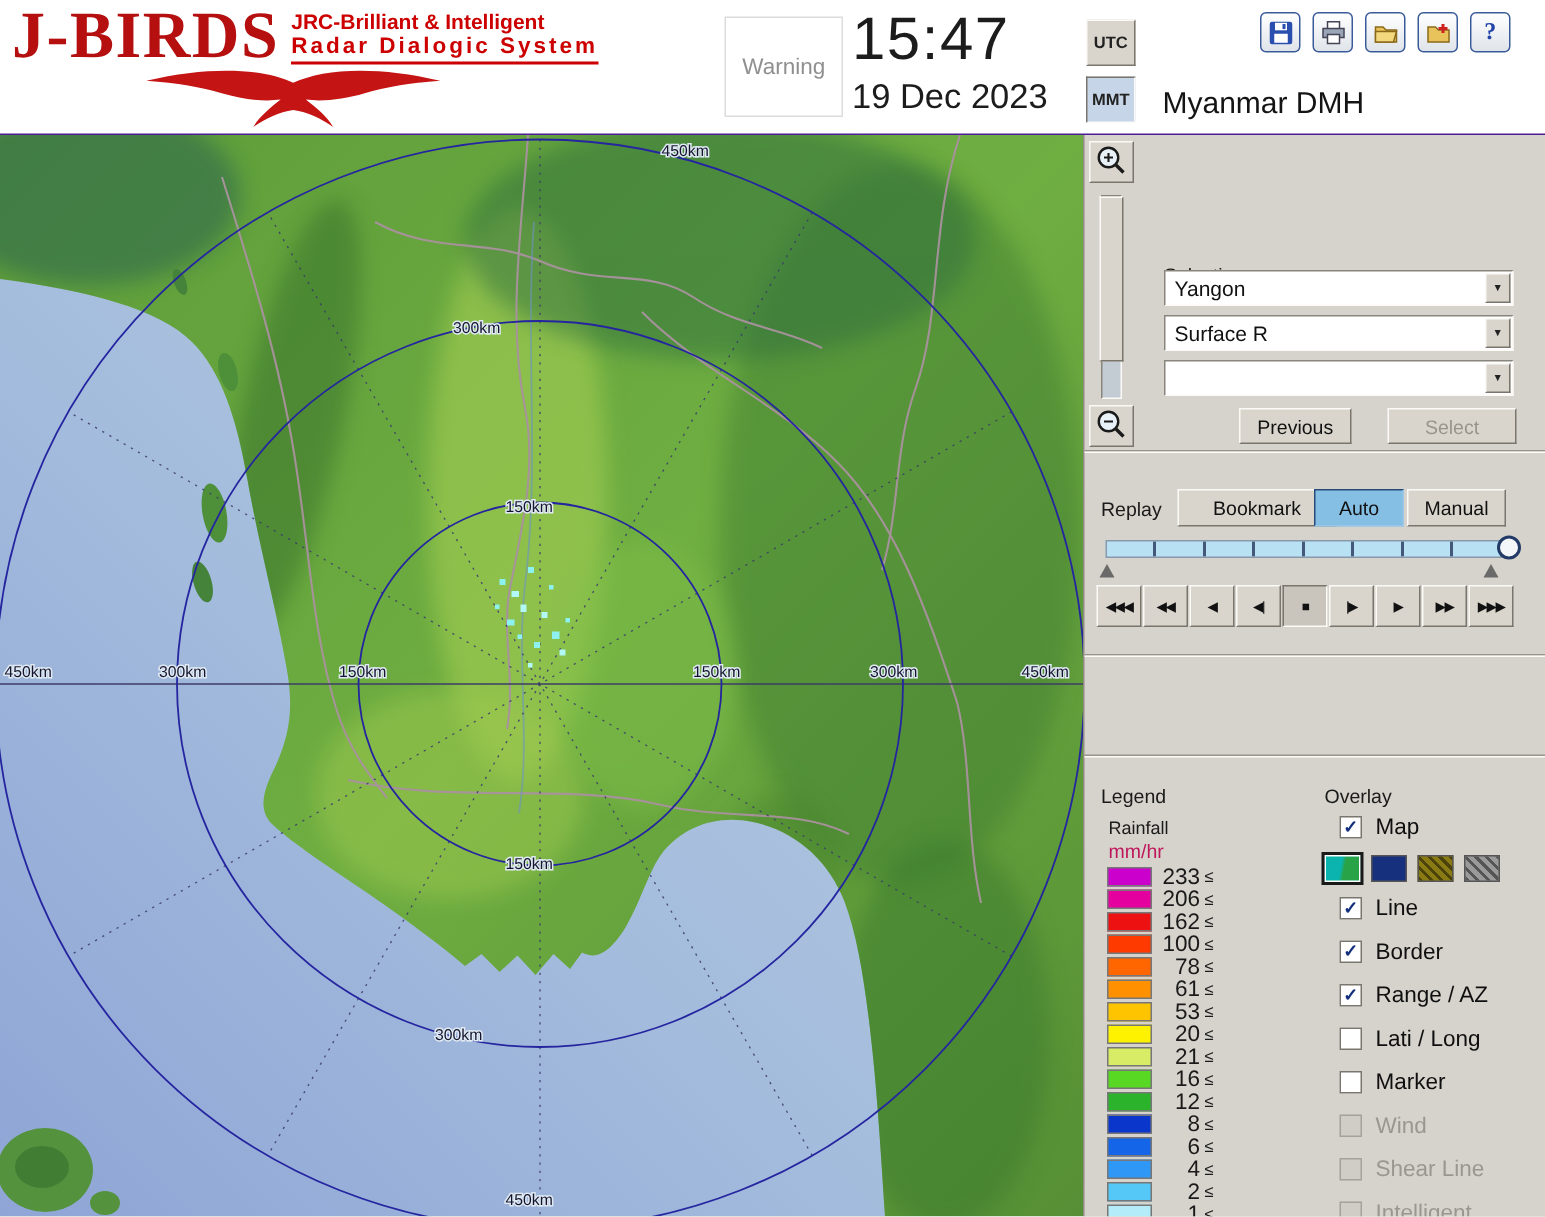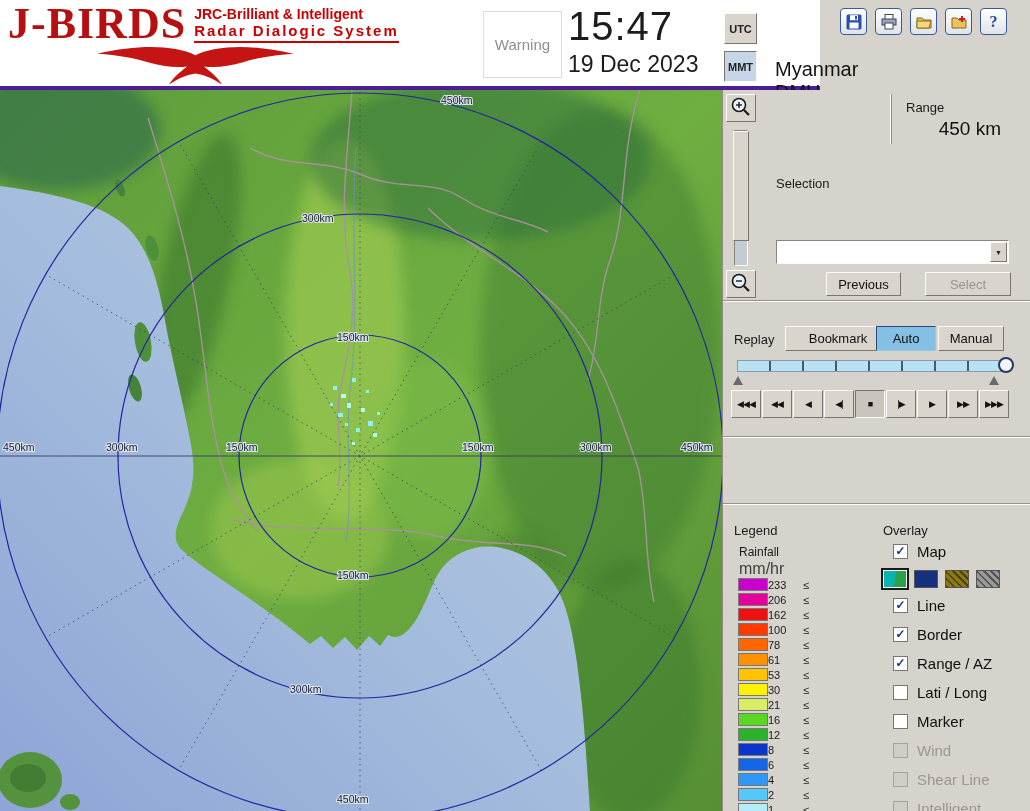--- a/index.html
+++ b/index.html
@@ -1,21 +1,21 @@
 <!DOCTYPE html>
 <html><head>
 <meta charset="utf-8">
 <style>
   * { margin:0; padding:0; box-sizing:border-box; }
   body { background:#fff; font-family:"Liberation Sans", sans-serif; }
   .app { position:relative; width:1030px; height:811px; overflow:hidden; background:#d6d3cc; }
 
   
-  header { position:absolute; left:0; top:0; width:820px; height:90px; background:#fff;
-           border-bottom:4px solid #4c1d95; box-shadow:0 1px 0 #fdfcf9; }
+  header { position:absolute; left:0; top:0; width:1030px; height:90px; background:#fff;
+           border-bottom:1px solid #4c1d95; box-shadow:0 1px 0 #fdfcf9; }
   .logo { position:absolute; left:8px; top:2px; width:400px; height:86px; }
   .logo-top { display:flex; align-items:flex-start; }
   .logo-title { font-family:"Liberation Serif", serif; font-weight:bold; font-size:44px; line-height:44px;
                 color:#b50f0f; letter-spacing:1px; }
   .logo-taglines { margin:4px 0 0 8px; color:#cc0000; border-bottom:2px solid #cc0000; padding-bottom:2px; }
   .logo-taglines .t1 { font-size:14px; font-weight:bold; }
   .logo-taglines .t2 { font-size:15px; font-weight:bold; letter-spacing:2px; }
   .eagle { position:absolute; left:0; top:42px; }
 
   .warning-box { position:absolute; left:483px; top:11px; width:79px; height:67px; background:#fff;
@@ -109,25 +109,25 @@
   .btn-xsection { left:100px; width:95px; }
   .corner { position:relative; }
   .corner::after { content:""; position:absolute; right:3px; bottom:3px; width:0; height:0;
                    border-left:5px solid transparent; border-bottom:5px solid #1a1a1a; }
 
   
   .lo-block { position:absolute; left:0; top:415px; width:308px; height:306px;margin-top:12px; }
   .legend-label { position:absolute; left:11px; top:6px; }
   .overlay-label { position:absolute; left:160px; top:6px; }
   .lg-unit1 { position:absolute; left:16px; top:28px; font-size:12px; color:#1a1a1a; }
-  .lg-unit2 { position:absolute; left:16px; top:43px; font-size:16px; color:#404040; }
+  .lg-unit2 { position:absolute; left:16px; top:43px; font-size:13px; color:#be185d; }
   .lg-rows { position:absolute; left:15px; top:60px; width:120px; }
   .lg-row { height:15px; display:flex; align-items:center; }
   .lg-swatch { width:30px; height:13px; border:1px solid #777; }
-  .lg-val { width:32px; font-size:11px; color:#1a1a1a; text-align:left; }
+  .lg-val { width:32px; font-size:15px; color:#1a1a1a; text-align:right; }
   .lg-lte { font-size:11px; color:#1a1a1a; margin-left:3px; }
 
   .ov-col { position:absolute; left:160px; top:22px; width:148px; }
   .ov-row { position:absolute; left:0; width:148px; height:26px; }
   .ov-check { position:absolute; left:10px; top:3px; width:15px; height:15px; background:#fff;
               border:1px solid #7a766e; font-size:12px; font-weight:bold; color:#15317e;
               line-height:13px; text-align:center; cursor:pointer; }
   .ov-row.disabled .ov-check { background:#d0cdc6; border-color:#a6a29a; cursor:default; }
   .ov-lab { position:absolute; left:34px; top:2px; font-size:15px; color:#0f0f0f; }
   .ov-row.disabled .ov-lab { color:#9b978f; }
@@ -339,26 +339,30 @@
       <button class="zoom-btn" style="top:180px;">
         <svg width="26" height="24" viewBox="0 0 26 24">
           <circle cx="11" cy="10" r="6.5" fill="#e8f0f8" stroke="#1a1a1a" stroke-width="1.6"></circle>
           <line x1="16" y1="15" x2="21" y2="20" stroke="#1a1a1a" stroke-width="2.2"></line>
           <line x1="8" y1="10" x2="14" y2="10" stroke="#1a1a1a" stroke-width="1.4"></line>
         </svg>
       </button>
     </div>
 
     <div class="sel-block">
-      <div class="range-box">
-        <div class="range-label">Range</div>
-        <div class="range-value">450 km</div>
-      </div>
       <div class="sec-label sel-title">Selection</div>
 
+      <div class="dropdown" style="top:90px;">
+        <span class="dd-value">Yangon</span>
+        <span class="dd-arrow">▼</span>
+      </div>
+      <div class="dropdown" style="top:120px;">
+        <span class="dd-value">Surface R</span>
+        <span class="dd-arrow">▼</span>
+      </div>
       <div class="dropdown" style="top:150px;">
         <span class="dd-value"></span>
         <span class="dd-arrow">▼</span>
       </div>
 
       <button class="btn btn-previous">Previous</button>
       <button class="btn btn-select disabled">Select</button>
     </div>
 
     <div class="divider" style="top:210px;"></div>
@@ -431,21 +435,21 @@
             <span class="lg-val">61</span>
             <span class="lg-lte">≤</span>
           </div>
         <div class="lg-row">
             <span class="lg-swatch" style="background-color: rgb(255, 196, 0);"></span>
             <span class="lg-val">53</span>
             <span class="lg-lte">≤</span>
           </div>
         <div class="lg-row">
             <span class="lg-swatch" style="background-color: rgb(255, 242, 0);"></span>
-            <span class="lg-val">30</span>
+            <span class="lg-val">20</span>
             <span class="lg-lte">≤</span>
           </div>
         <div class="lg-row">
             <span class="lg-swatch" style="background-color: rgb(216, 236, 102);"></span>
             <span class="lg-val">21</span>
             <span class="lg-lte">≤</span>
           </div>
         <div class="lg-row">
             <span class="lg-swatch" style="background-color: rgb(88, 216, 35);"></span>
             <span class="lg-val">16</span>

